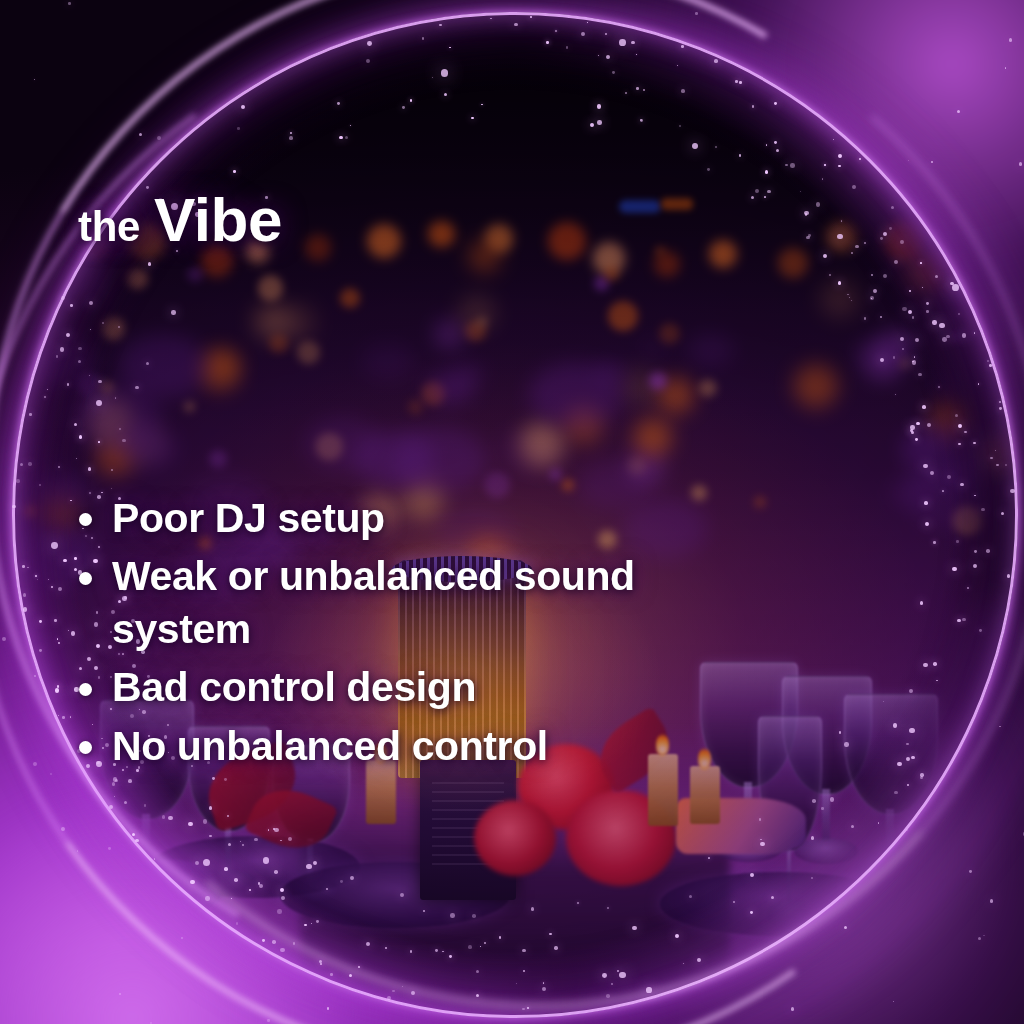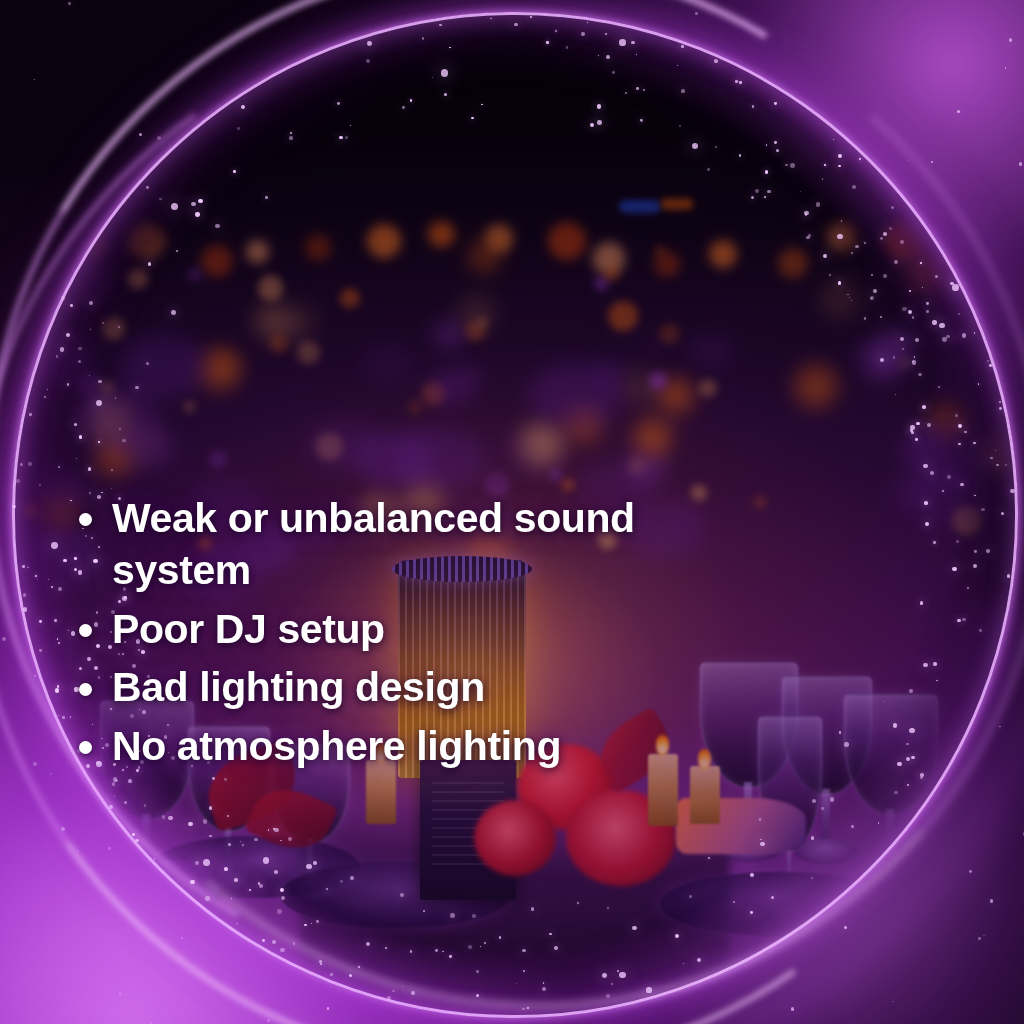--- a/index.html
+++ b/index.html
@@ -972,24 +972,27 @@
       <div class="sp" style="left: 157.149px; top: 136.116px; width: 3.79028px; height: 3.79028px; opacity: 0.292486; box-shadow: rgba(214, 122, 248, 0.8) 0px 0px 11.3708px;"></div>
       <div class="sp" style="left: 905.752px; top: 828.996px; width: 2.05359px; height: 2.05359px; opacity: 0.217535; box-shadow: rgba(214, 122, 248, 0.8) 0px 0px 6.16078px;"></div>
       <div class="sp" style="left: 989.625px; top: 898.858px; width: 3.74102px; height: 3.74102px; opacity: 0.621786; box-shadow: rgba(214, 122, 248, 0.8) 0px 0px 11.2231px;"></div>
       <div class="sp" style="left: 852.087px; top: 185.194px; width: 3.82013px; height: 3.82013px; opacity: 0.418212; box-shadow: rgba(214, 122, 248, 0.8) 0px 0px 11.4604px;"></div>
       <div class="sp" style="left: 694.922px; top: 12.4966px; width: 2.71294px; height: 2.71294px; opacity: 0.404003; box-shadow: rgba(214, 122, 248, 0.8) 0px 0px 8.13882px;"></div>
     </div>
 
   <div class="copy">
 
     <div class="headline">
+      <span class="hl-2">
+        <span class="hl-the">the</span><span class="hl-vibe">Vibe</span>
+      </span>
     </div>
 
     <ul class="bullets">
+      <li>Poor DJ setup</li>
       <li>Weak or unbalanced sound system</li>
-      <li>Poor DJ setup</li>
-      <li>Bad lighting design</li>
-      <li>No atmosphere lighting</li>
+      <li>Bad control design</li>
+      <li>No unbalanced control</li>
     </ul>
 
 
   </div>
 </div>
 
 </body></html>

